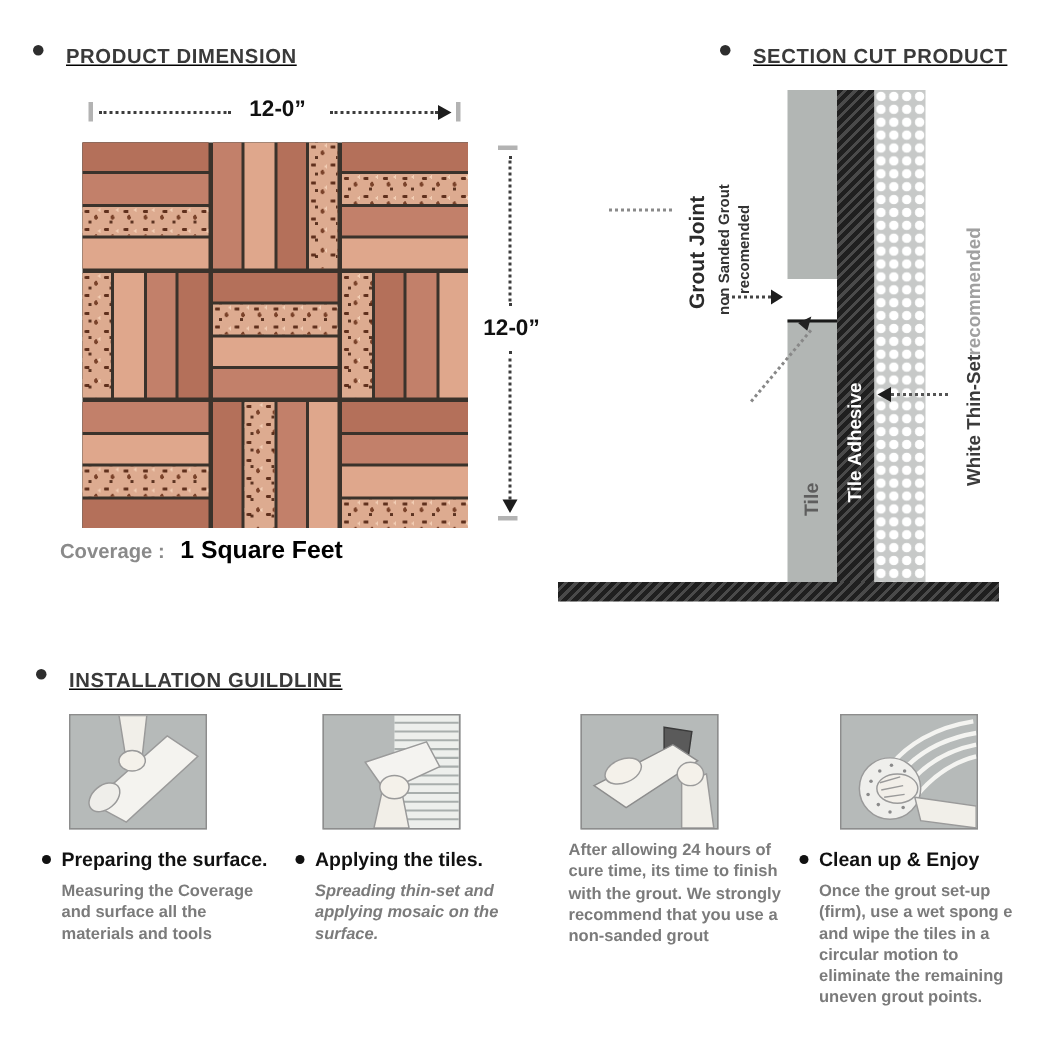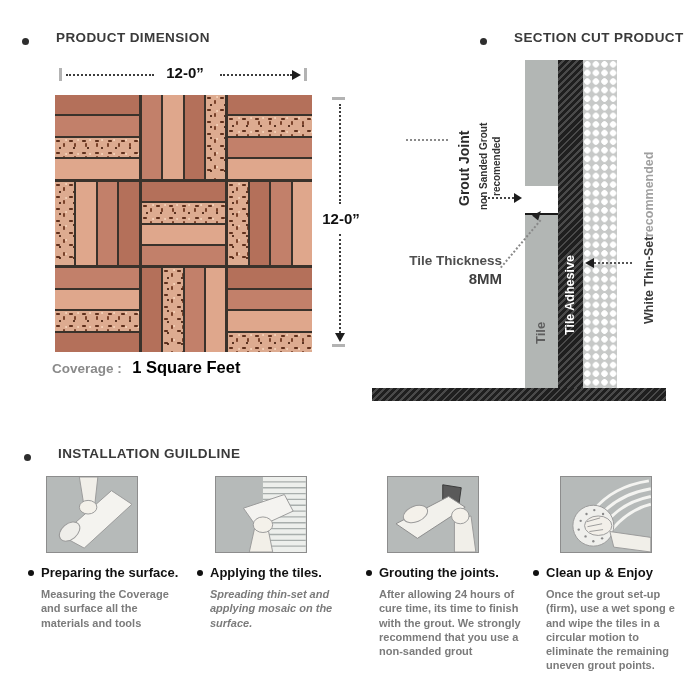--- a/index.html
+++ b/index.html
@@ -2,21 +2,21 @@
 <html><head>
 <meta charset="utf-8">
 <style>
   * { margin:0; padding:0; box-sizing:border-box; }
   html,body { background:#fff; }
   .page {
     position:relative; width:700px; height:700px; background:#fff;
     font-family:"Liberation Sans", sans-serif; overflow:hidden;
   }
   
-  .sec-head { position:absolute; display:flex; align-items:flex-end; gap:27px; }
+  .sec-head { position:absolute; display:flex; align-items:flex-start; gap:15px;text-decoration:underline; }
   .sec-head .bullet { width:7px; height:7px; border-radius:50%; background:#2e2e2e; flex:0 0 auto; }
   .sec-head .txt { font-size:13.5px; font-weight:bold; color:#3a3a3a; letter-spacing:.4px; }
 
   
   .tick-v { position:absolute; width:3px; height:13px; background:#b3b3b3; }
   .tick-h { position:absolute; width:13px; height:3px; background:#b3b3b3; }
   .dash-h { position:absolute; height:0; border-top:2px dotted #3c3c3c; }
   .dash-v { position:absolute; width:0; border-left:2px dotted #3c3c3c; }
   .dim-label { position:absolute; font-size:15px; font-weight:bold; color:#111; text-align:center; }
   .arr-right { position:absolute; width:0; height:0; border-left:9px solid #1d1d1d; border-top:5px solid transparent; border-bottom:5px solid transparent; }
@@ -33,21 +33,21 @@
   .mblock.v { flex-direction:row; }
   .strip { flex:1; }
   .strip.textured {
     background-image:
       radial-gradient(3px 2px at 3px 3px, rgba(74,27,9,.85) 55%, transparent 60%),
       radial-gradient(2px 3px at 9px 7px, rgba(97,40,16,.8) 55%, transparent 60%),
       radial-gradient(2px 2px at 5px 10px, rgba(60,22,6,.8) 55%, transparent 60%),
       radial-gradient(3px 2px at 12px 2px, rgba(244,209,184,.9) 55%, transparent 60%);
     background-size:13px 12px, 11px 13px, 14px 11px, 12px 14px;
   }
-  .coverage { position:absolute; left:52px; top:358px; white-space:nowrap; }
+  .coverage { position:absolute; left:40px; top:358px; white-space:nowrap; }
   .coverage .lbl { font-size:13.5px; font-weight:bold; color:#8a8a8a; }
   .coverage .val { font-size:16.5px; font-weight:bold; color:#000; margin-left:6px; }
 
   
   #section-drawing { position:absolute; left:372px; top:55px; width:310px; height:350px; }
   .sc-abs { position:absolute; }
   .hatch { background:repeating-linear-gradient(135deg, #1f1f1f 0 3px, #4a4a4a 3px 5px); }
   .sc-tile-col { background:#b2b6b4; }
   .sc-dots {
     background-image:radial-gradient(circle, #ffffff 2.9px, transparent 3.4px);
@@ -167,24 +167,20 @@
     <div class="sc-abs hatch" style="left:0px; top:333px; width:294px; height:13px;"></div>
 
     <div class="vtext" style="left:84px; top:46px; height:134px; font-size:14px; font-weight:bold; color:#2b2b2b;">Grout Joint</div>
     <div class="vtext" style="left:106px; top:44px; height:134px; font-size:10px; font-weight:bold; color:#333;">non Sanded Grout</div>
     <div class="vtext" style="left:119px; top:44px; height:134px; font-size:10px; font-weight:bold; color:#333;">recomended</div>
 
     <span class="dash-h" style="left:34px; top:84px; width:42px; border-top-color:#8a8a8a;"></span>
     <span class="dash-h" style="left:112px; top:142px; width:30px; border-top-color:#444;"></span>
     <span class="arr-right" style="left:142px; top:138px; border-left-width:8px;"></span>
 
-    <div class="sc-thickness" style="left:18px; top:198px; width:112px;">
-      <div>Tile Thickness</div>
-      <div class="val">8MM</div>
-    </div>
     <span class="dash-h" style="left:128px; top:212px; width:62px; border-top-color:#888; transform:rotate(-50deg); transform-origin:left top;"></span>
     <span class="sc-abs" style="left:162px; top:155px; width:0; height:0; border-bottom:9px solid #222; border-left:4.5px solid transparent; border-right:4.5px solid transparent; transform:rotate(40deg);"></span>
 
     <div class="vtext" style="left:161px; top:242px; height:72px; font-size:13px; font-weight:bold; color:#5e5e5e;">Tile</div>
     <div class="vtext" style="left:191px; top:172px; height:136px; font-size:12.5px; font-weight:bold; color:#ffffff;">Tile Adhesive</div>
 
     <div class="vtext" style="left:270px; top:58px; height:250px; font-size:12.5px; font-weight:bold;">
       <span style="color:#3b3b3b;">White Thin-Set </span>
       <span style="color:#a0a0a0;">recommended</span>
     </div>
@@ -243,24 +239,20 @@
 
   <div class="step" style="left:366px; width:160px;">
     <svg class="step-img" style="margin-left:21px;" width="92" height="77" viewBox="0 0 92 77">
       <rect x="0" y="0" width="92" height="77" fill="#b6bab9"></rect>
       <path d="M56,8 L75,11 L72,32 L56,27 Z" fill="#5a5a5a" stroke="#3a3a3a"></path>
       <path d="M8,48 L62,20 L79,31 L30,63 Z" fill="#f2f1ec" stroke="#8d8d8d"></path>
       <ellipse cx="28" cy="38" rx="13" ry="8" transform="rotate(-22 28 38)" fill="#f4f1ea" stroke="#9a9a9a"></ellipse>
       <path d="M68,77 L90,77 L85,40 L68,45 Z" fill="#f1efe9" stroke="#9a9a9a"></path>
       <ellipse cx="74" cy="40" rx="9" ry="8" fill="#f4f1ea" stroke="#9a9a9a"></ellipse>
     </svg>
-    <div class="step-head">
-      <span class="bullet"></span>
-      <span class="txt">Grouting the joints.</span>
-    </div>
     <div class="step-body" style="width:158px;">After allowing 24 hours of cure time, its time to finish with the grout. We strongly recommend that you use a non-sanded grout</div>
   </div>
 
   <div class="step" style="left:533px; width:156px;">
     <svg class="step-img" style="margin-left:27px;" width="92" height="77" viewBox="0 0 92 77">
       <rect x="0" y="0" width="92" height="77" fill="#b6bab9"></rect>
       <g stroke="#f4f4f1" stroke-width="3" fill="none">
         <path d="M90,4 C64,8 44,20 32,36"></path>
         <path d="M92,12 C68,16 50,27 38,42"></path>
         <path d="M92,20 C72,24 56,34 45,48"></path>

